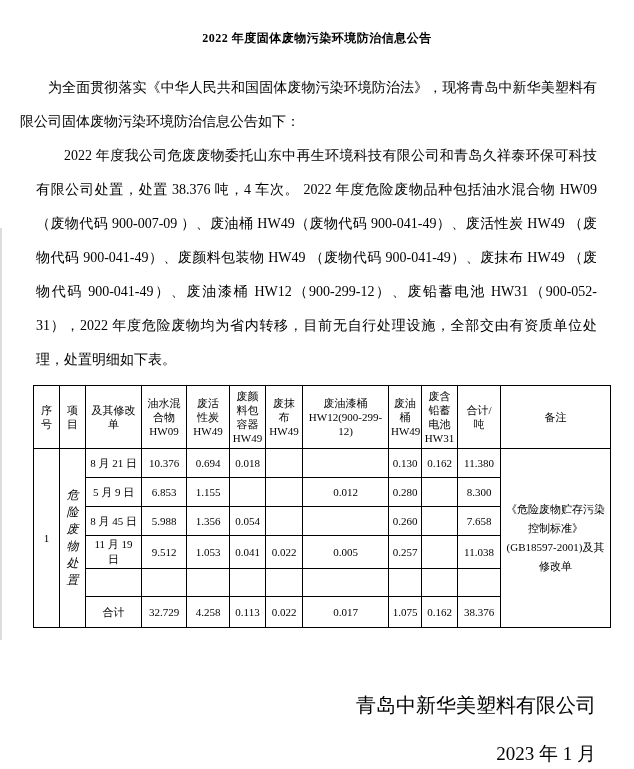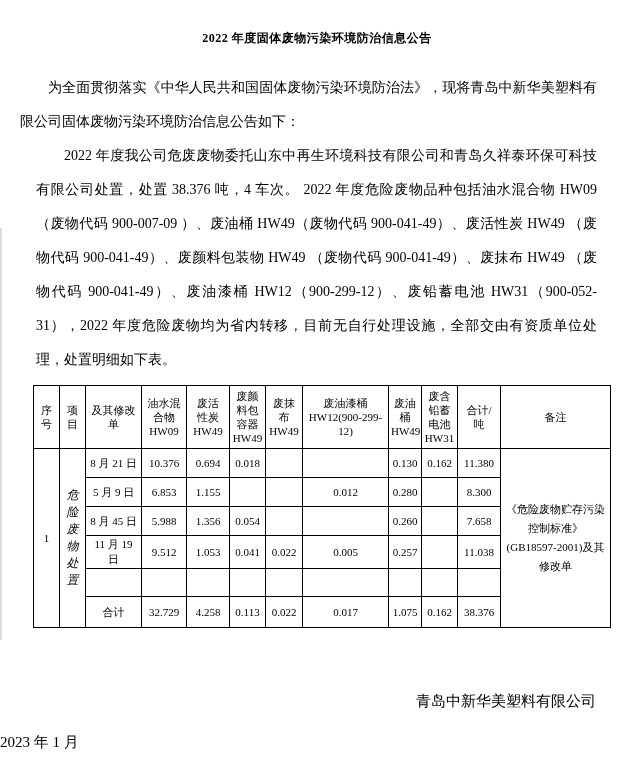--- a/index.html
+++ b/index.html
@@ -62,26 +62,26 @@
   .vtext {
     width: 1.1em;
     margin: 0 auto;
     word-break: break-all;
     line-height: 17px;
     font-size: 12px;
   }
   .footer-company {
     margin: 64px 38px 0 0;
     text-align: right;
-    font-size: 15px;
+    font-size: 20px;
   }
   .footer-date {
     margin: 22px 38px 0 0;
-    text-align: left;
-    font-size: 15px;
+    text-align: right;
+    font-size: 19px;
   }
 </style>
 </head>
 <body>
 
 <div class="page">
 
   <div class="edge-line"></div>
 
   <div class="doc-title">2022 年度固体废物污染环境防治信息公告</div>

